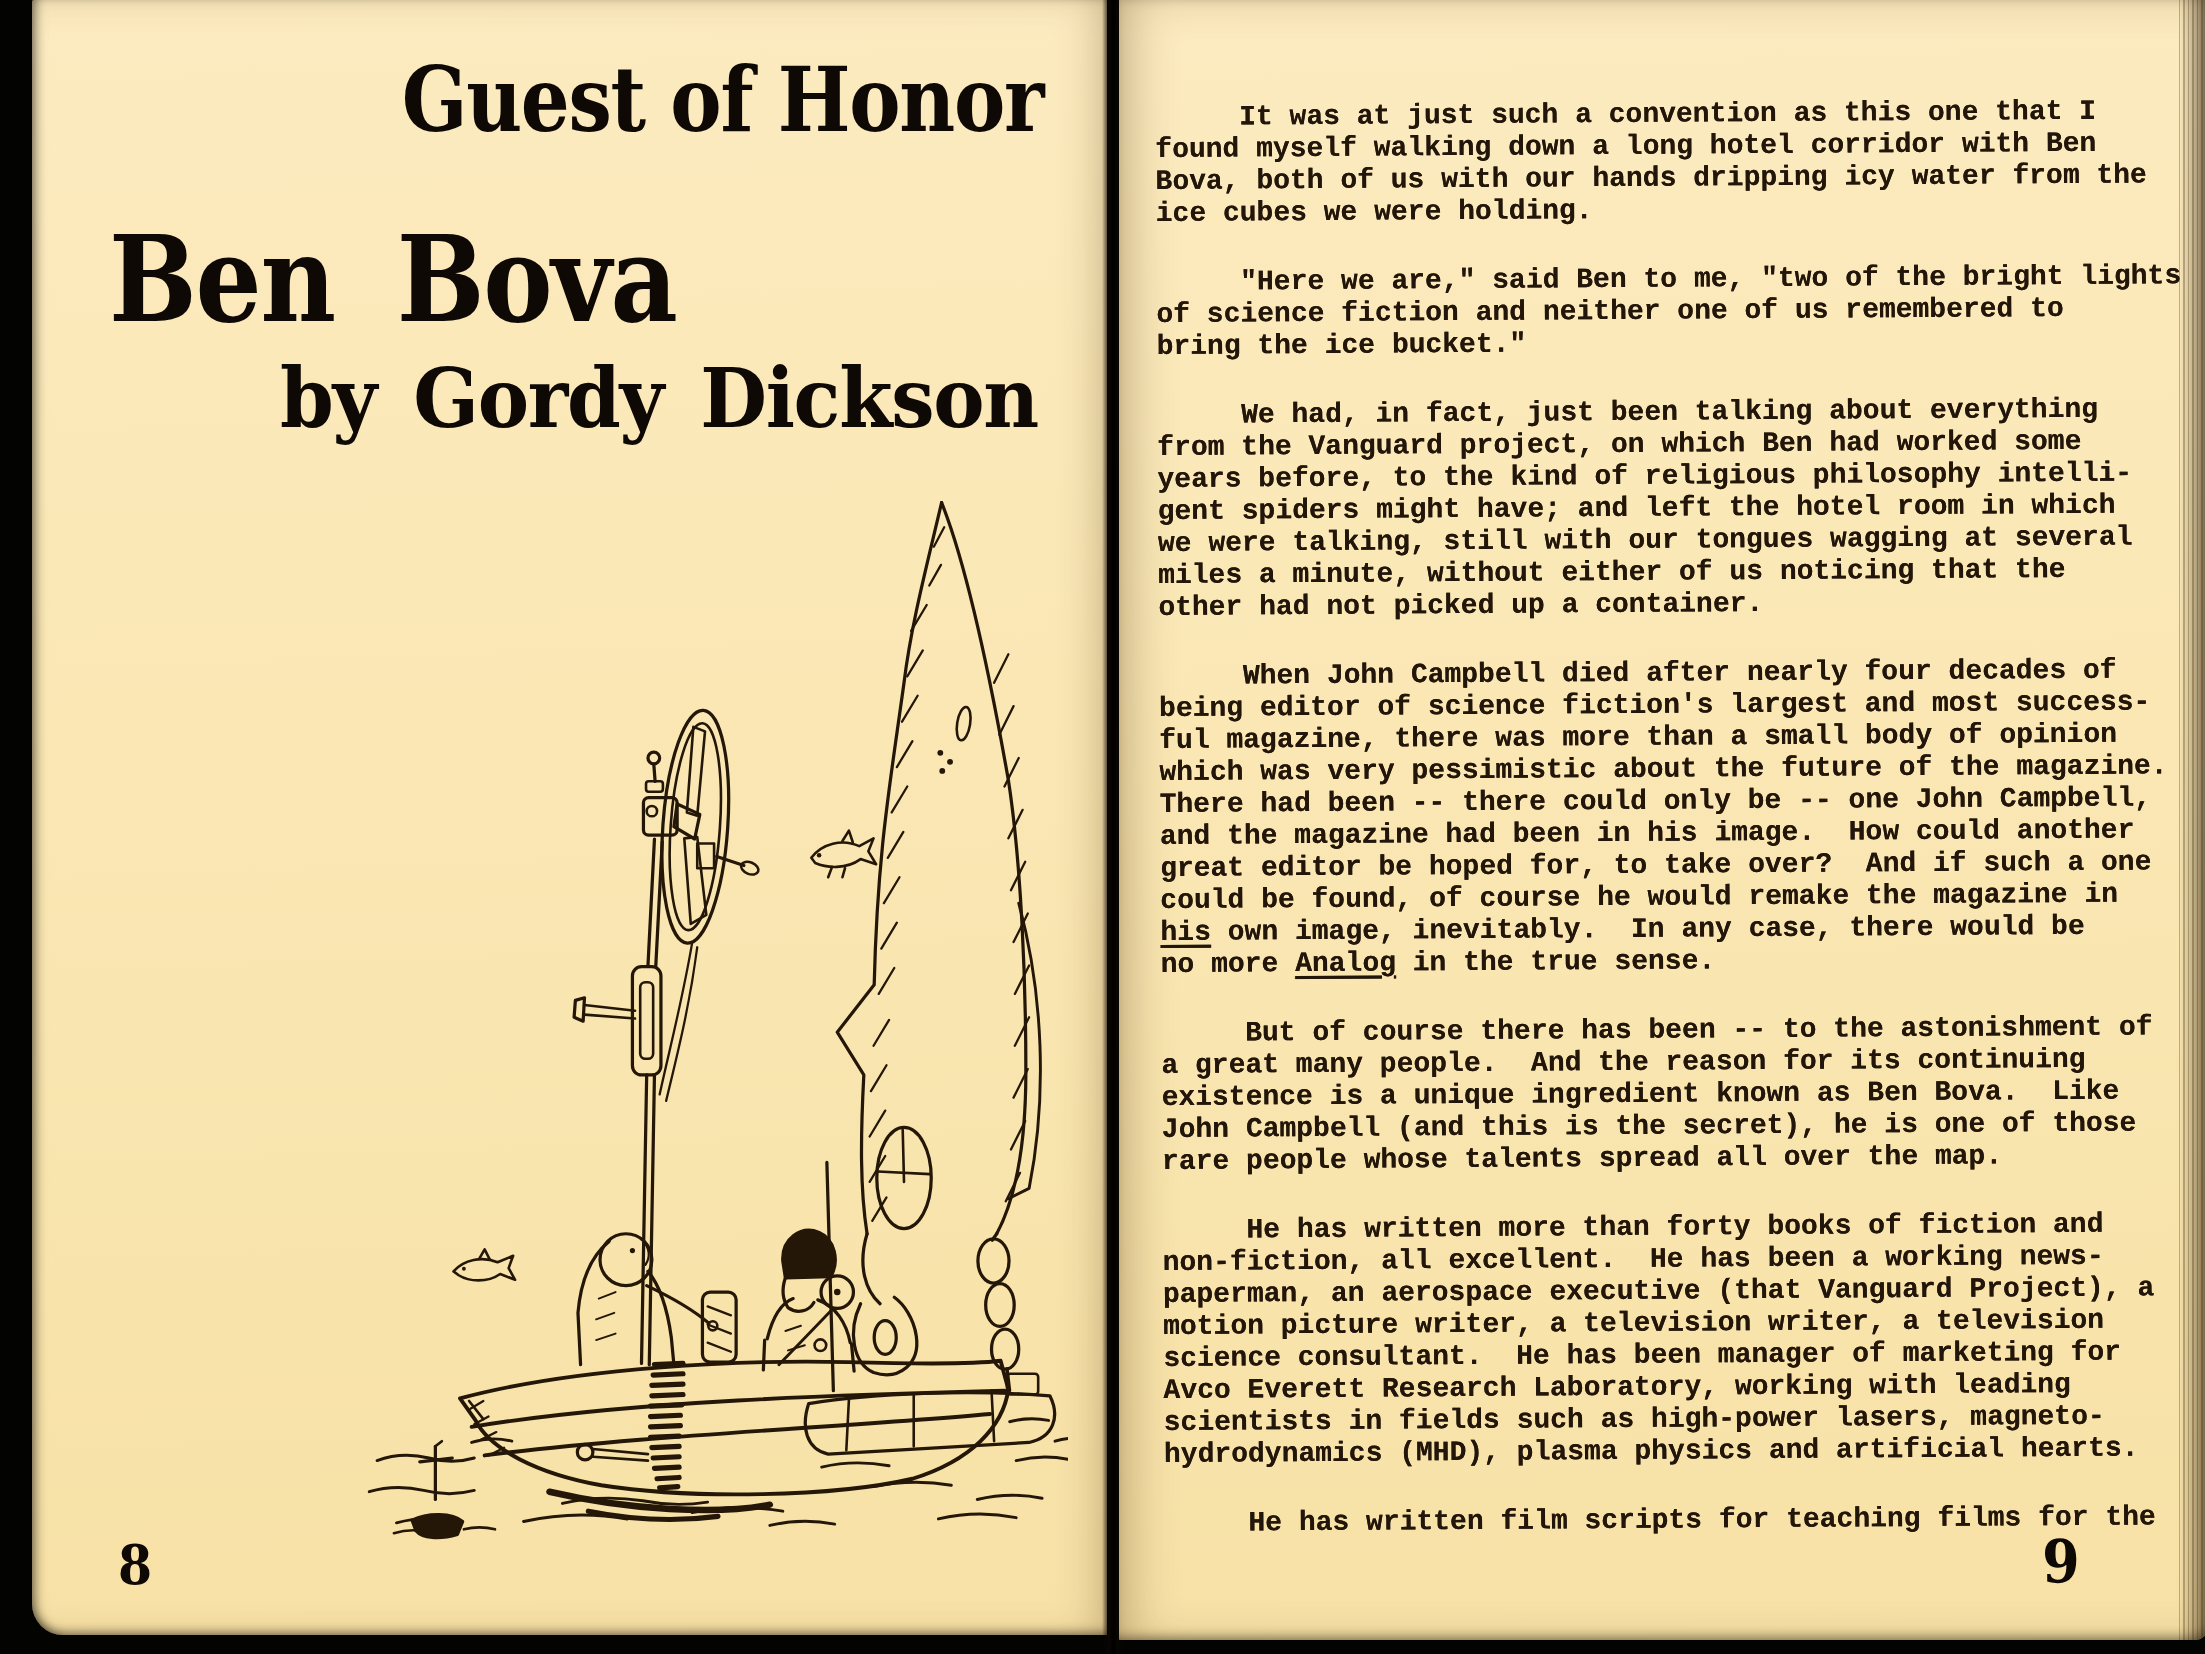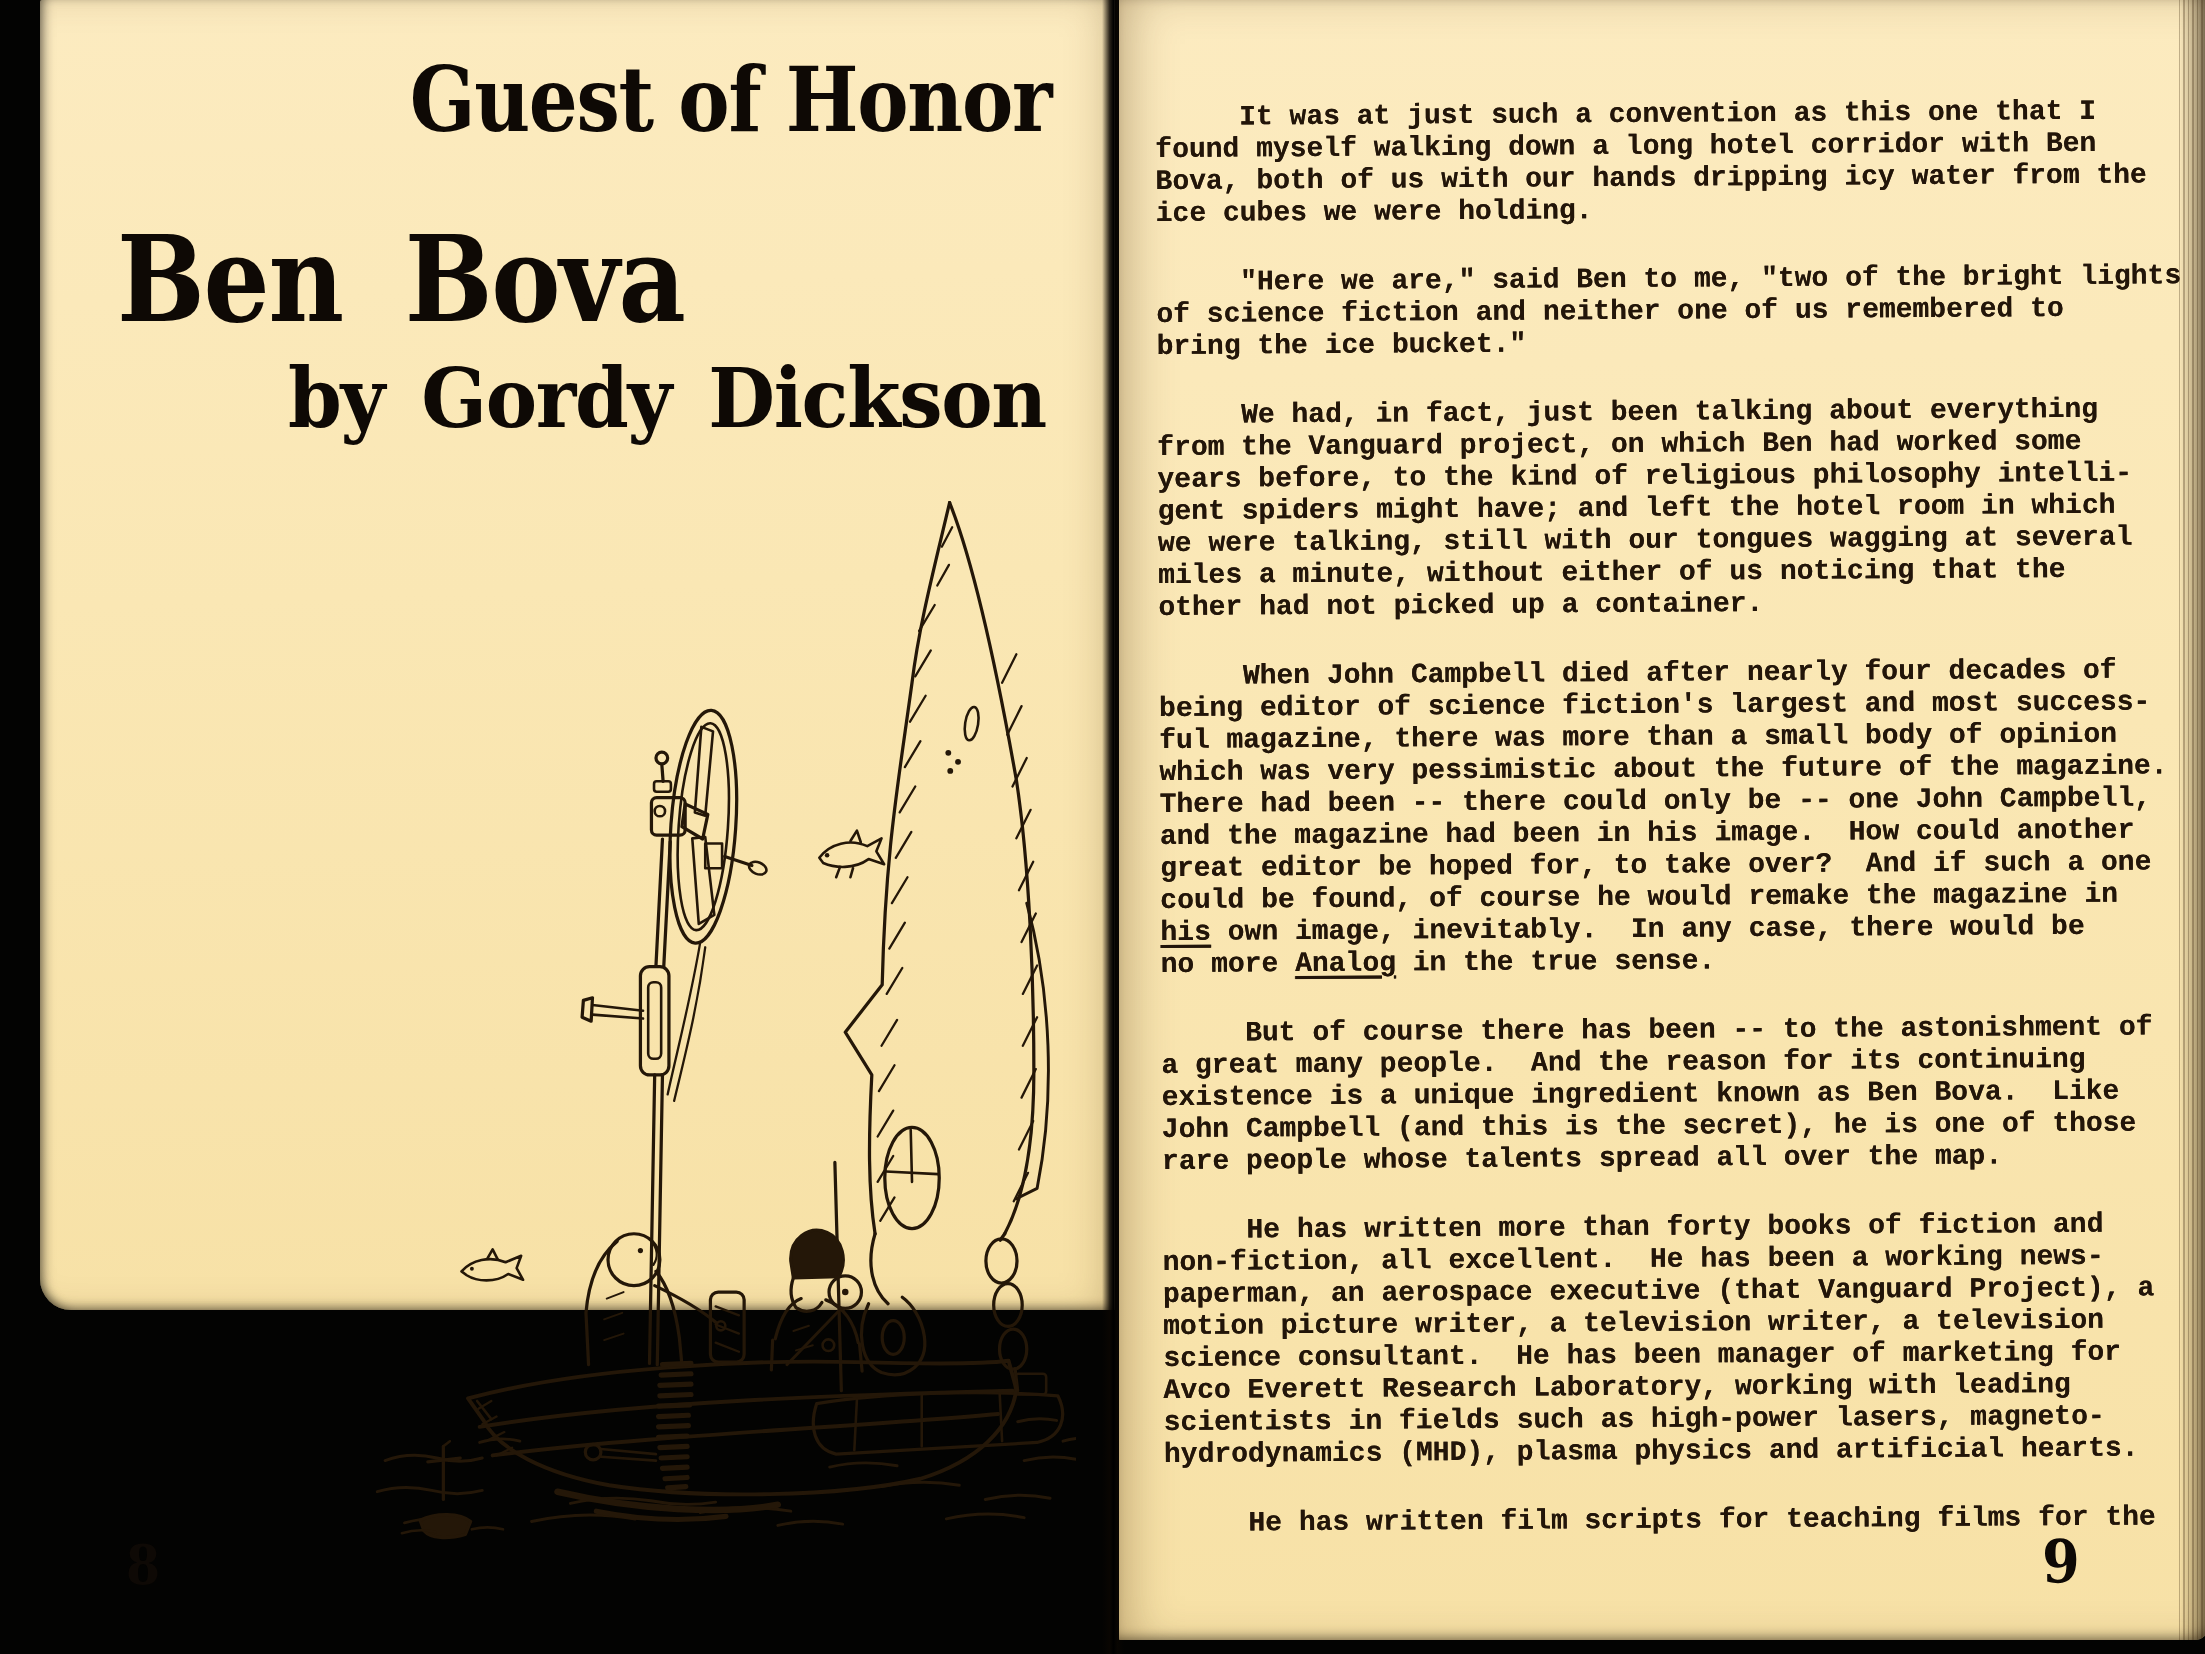--- a/index.html
+++ b/index.html
@@ -1,19 +1,19 @@
 <!DOCTYPE html>
 <html style="font-size:10.4px"><head>
 <meta charset="utf-8">
 <style>
   html,body{margin:0;padding:0;background:#000;}
   .scan{position:relative;width:2205px;height:1654px;background:#030302;overflow:hidden;}
   .page{position:absolute;top:0;background:linear-gradient(178deg,#fcebc0 0%,#fae7b4 45%,#f7e1a6 100%);}
   .page-left{
-    left:40px;width:1075px;height:1310px;
+    left:32px;width:1075px;height:1635px;
     border-radius:1.9px 0 0 31px;
     box-shadow:inset 7.8px 0 11.7px -5.2px rgba(0,0,0,.55),
                inset -19.5px 0 45px -17px rgba(90,60,18,.38),
                inset 0 -7.8px 10.4px -5.8px rgba(0,0,0,.45);
   }
   .page-right{
     left:1119px;width:1070px;height:1640px;
     border-radius:0 2.6px 14.3px 1.3px;
     box-shadow:inset 22px 0 52px -18px rgba(90,60,18,.42),
                inset -10.4px 0 14.3px -5.2px rgba(0,0,0,.38),

